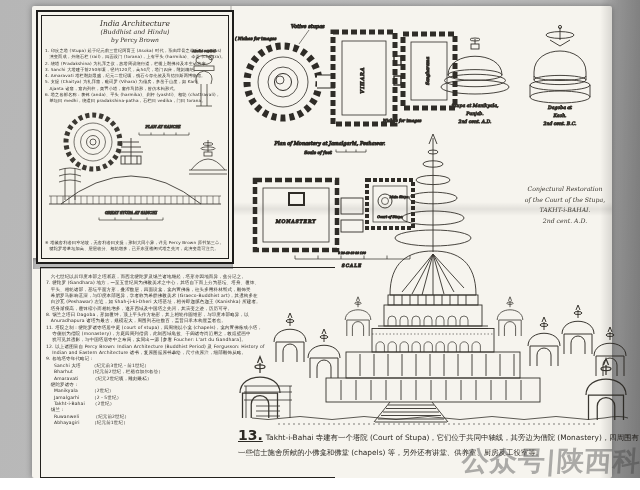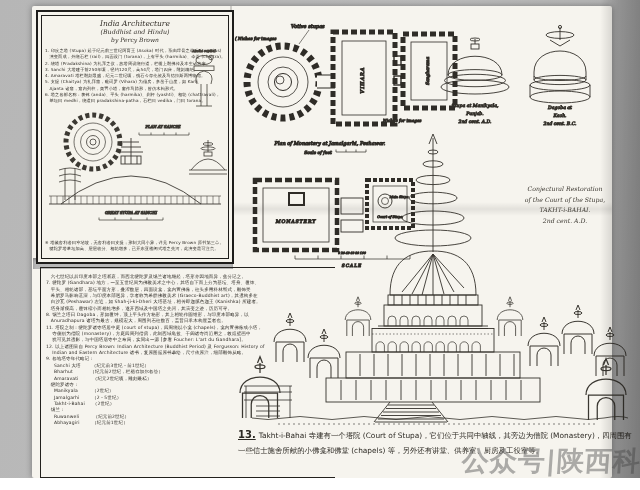--- a/index.html
+++ b/index.html
@@ -36,21 +36,21 @@
           border-left:1.5px solid #23211d;border-top:1.5px solid #23211d;border-bottom:1.5px solid #23211d;}
   .hwB{position:absolute;left:5px;top:6px;width:292px;height:198px;overflow:hidden;}
   .hwB>div{font-size:4.5px;line-height:6.35px;}
 
   
   .restonote{position:absolute;left:492px;top:184px;width:146px;text-align:center;
              color:#3a362f;font:italic 6.2px/10.5px "DejaVu Serif",serif;}
   .cap13{position:absolute;left:238px;top:428px;width:398px;color:#2c2923;
          font:7.4px/14.8px "DejaVu Sans",sans-serif;}
   .cap13 .row1{white-space:nowrap;}
-  .cap13 .num{font-size:10px;font-weight:bold;margin-right:3px;text-decoration:underline;}
+  .cap13 .num{font-size:14px;font-weight:bold;margin-right:3px;text-decoration:underline;}
   .cap13 .ind{white-space:nowrap;}
   .watermark{position:absolute;left:462px;top:444px;color:rgba(96,96,96,.5);
          font:bold 27px/34px "DejaVu Sans",sans-serif;letter-spacing:1px;
          transform:skewX(-4deg);white-space:nowrap;}
   svg{display:block;}
   svg text{fill:#3a362f;font-family:"DejaVu Serif",serif;font-style:italic;}
   .svgabs{position:absolute;}
 </style>
 </head>
 <body>

